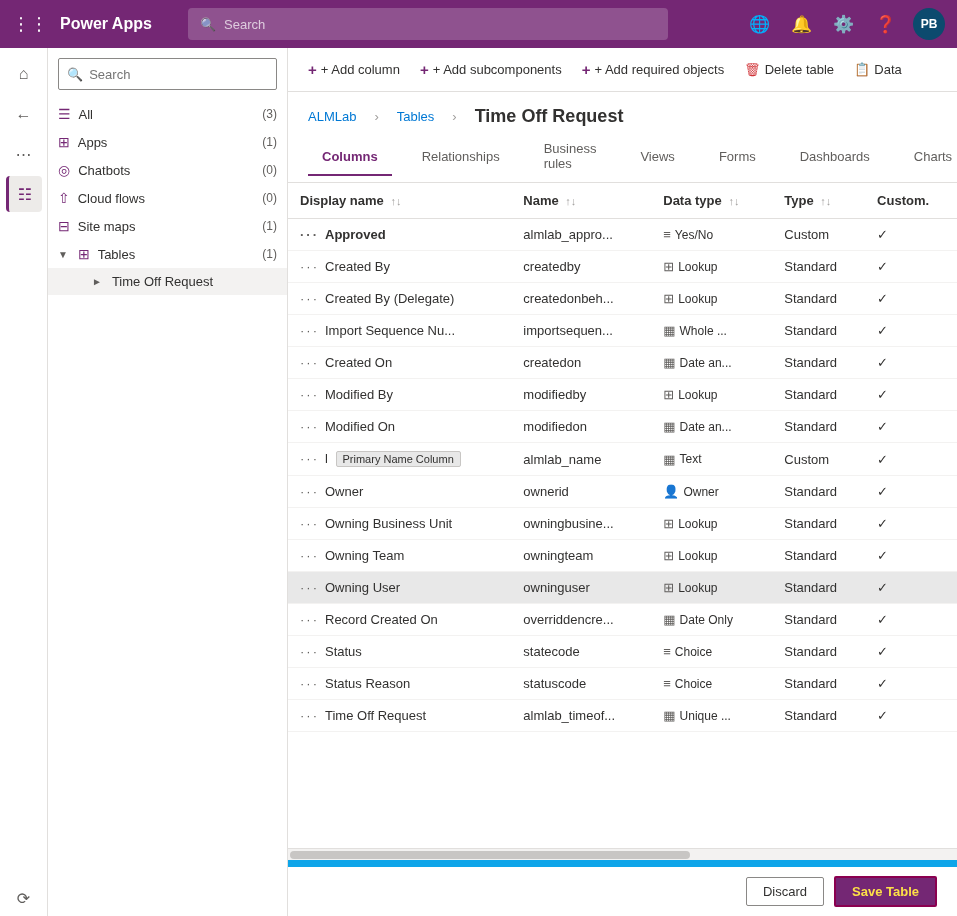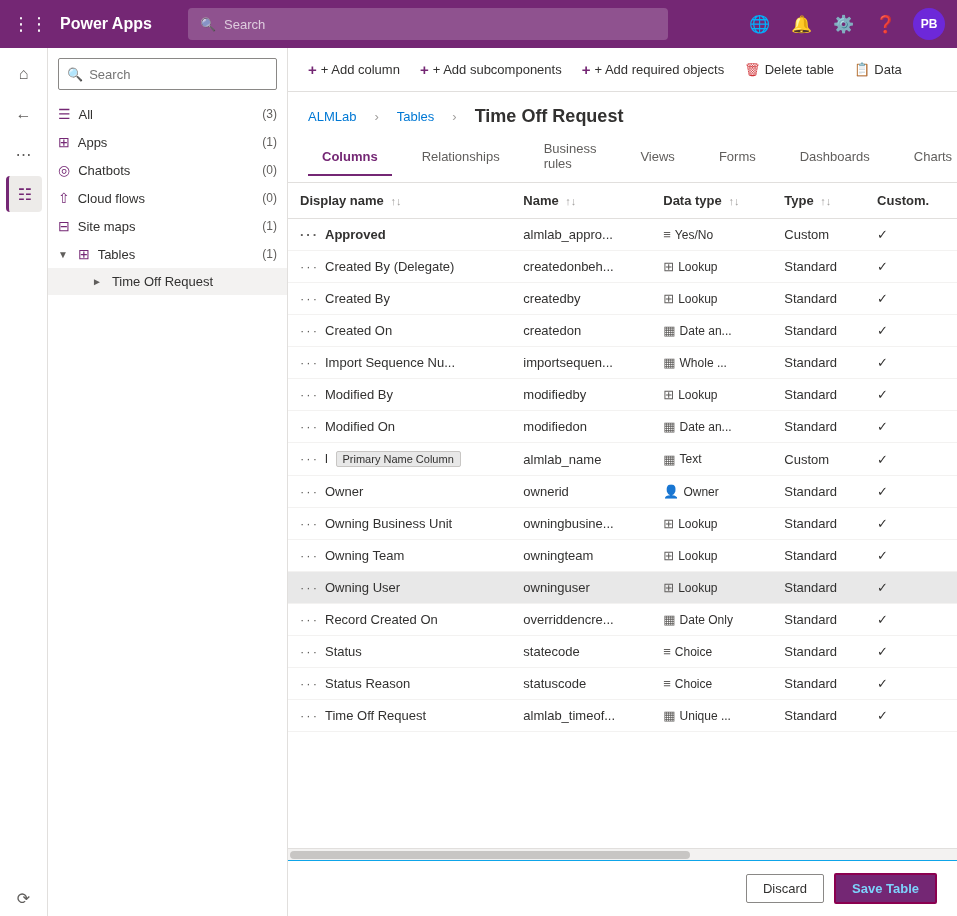--- a/index.html
+++ b/index.html
@@ -44,21 +44,21 @@
     .topbar-icon-btn {
       color: white;
       font-size: 17px;
       cursor: pointer;
       width: 30px; height: 30px;
       display: flex; align-items: center; justify-content: center;
       border-radius: 3px;
     }
     .topbar-avatar {
       width: 32px; height: 32px;
-      background: #6d28d9;
+      background: #0c4a6e;
       border-radius: 50%;
       display: flex; align-items: center; justify-content: center;
       font-size: 12px; font-weight: 600; color: white; cursor: pointer;
     }
 
     
     .main-layout { display: flex; height: calc(916px - 48px); }
 
     
     .icon-sidebar {
@@ -225,42 +225,42 @@
       padding: 1px 6px;
       font-size: 11px;
       color: #323130;
       margin-left: 4px;
     }
 
     
     .bottom-bar {
       height: 56px;
       background: #fff;
-      border-top: 1px solid #0ea5e9;
+      border-top: 7px solid #0ea5e9;
       display: flex; align-items: center; justify-content: flex-end;
       padding: 0 20px;
       gap: 10px;
     }
     .btn-discard {
       padding: 6px 16px;
       border: 1px solid #8a8886;
       background: #fff;
       border-radius: 2px;
       cursor: pointer;
       font-size: 13px;
       color: #323130;
     }
     .btn-save {
       padding: 6px 16px;
       border: 2px solid #8b0050;
       background: #742774;
       border-radius: 2px;
       cursor: pointer;
       font-size: 13px;
-      color: #7dd3fc;
+      color: #fde047;
       font-weight: 600;
     }
 
     .horizontal-scroll {
       height: 12px;
       background: #f3f2f1;
       border-top: 1px solid #e1dfdd;
       position: relative;
     }
     .horizontal-scroll-thumb {
@@ -423,55 +423,55 @@
               <td class="bold"><span class="dots">···</span><span>Approved</span></td>
               <td>almlab_appro...</td>
               <td><span class="type-badge">
                   <span class="type-icon">≡</span>
                   <span>Yes/No</span>
                 </span></td>
               <td>Custom</td>
               <td><span class="check-mark">✓</span></td>
             </tr>
             <tr>
+              <td><span class="dots">···</span><span>Created By</span></td>
+              <td>createdby</td>
+              <td><span class="type-badge">
+                  <span class="type-icon">⊞</span>
+                  <span>Lookup</span>
+                </span></td>
+              <td>Standard</td>
+              <td><span class="check-mark">✓</span></td>
+            </tr>
+            <tr>
               <td><span class="dots">···</span><span>Created By (Delegate)</span></td>
               <td>createdonbeh...</td>
               <td><span class="type-badge">
                   <span class="type-icon">⊞</span>
                   <span>Lookup</span>
                 </span></td>
               <td>Standard</td>
               <td><span class="check-mark">✓</span></td>
             </tr>
             <tr>
-              <td><span class="dots">···</span><span>Created By</span></td>
-              <td>createdby</td>
-              <td><span class="type-badge">
-                  <span class="type-icon">⊞</span>
-                  <span>Lookup</span>
+              <td><span class="dots">···</span><span>Import Sequence Nu...</span></td>
+              <td>importsequen...</td>
+              <td><span class="type-badge">
+                  <span class="type-icon">▦</span>
+                  <span>Whole ...</span>
                 </span></td>
               <td>Standard</td>
               <td><span class="check-mark">✓</span></td>
             </tr>
             <tr>
               <td><span class="dots">···</span><span>Created On</span></td>
               <td>createdon</td>
               <td><span class="type-badge">
                   <span class="type-icon">▦</span>
                   <span>Date an...</span>
-                </span></td>
-              <td>Standard</td>
-              <td><span class="check-mark">✓</span></td>
-            </tr>
-            <tr>
-              <td><span class="dots">···</span><span>Import Sequence Nu...</span></td>
-              <td>importsequen...</td>
-              <td><span class="type-badge">
-                  <span class="type-icon">▦</span>
-                  <span>Whole ...</span>
                 </span></td>
               <td>Standard</td>
               <td><span class="check-mark">✓</span></td>
             </tr>
             <tr>
               <td><span class="dots">···</span><span>Modified By</span></td>
               <td>modifiedby</td>
               <td><span class="type-badge">
                   <span class="type-icon">⊞</span>
                   <span>Lookup</span>

